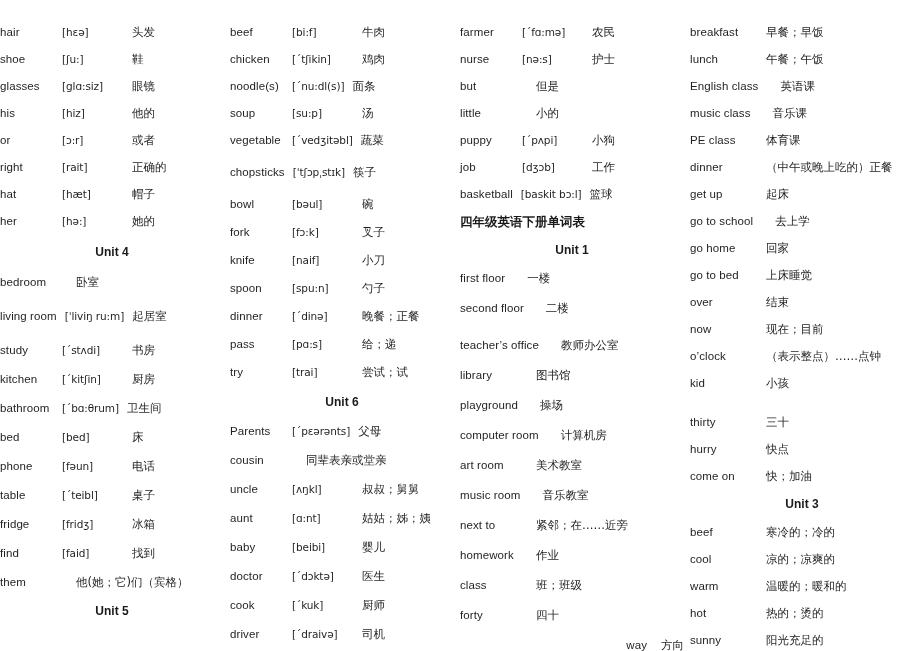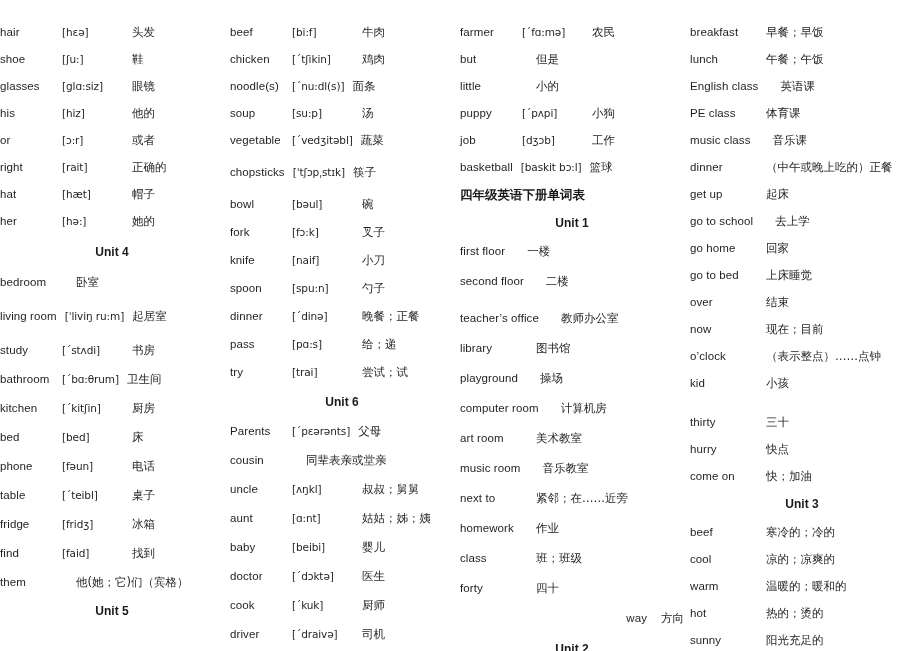--- a/index.html
+++ b/index.html
@@ -91,22 +91,22 @@
       <div class="entry" style="margin-bottom: 12px;"><span class="word" style="min-width: 62px; margin-right: 0px;">glasses</span><span class="phon" style="min-width: 70px; margin-right: 0px;">[glɑ:siz]</span><span class="mean">眼镜</span></div>
       <div class="entry" style="margin-bottom: 12px;"><span class="word" style="min-width: 62px; margin-right: 0px;">his</span><span class="phon" style="min-width: 70px; margin-right: 0px;">[hiz]</span><span class="mean">他的</span></div>
       <div class="entry" style="margin-bottom: 12px;"><span class="word" style="min-width: 62px; margin-right: 0px;">or</span><span class="phon" style="min-width: 70px; margin-right: 0px;">[ɔ:r]</span><span class="mean">或者</span></div>
       <div class="entry" style="margin-bottom: 12px;"><span class="word" style="min-width: 62px; margin-right: 0px;">right</span><span class="phon" style="min-width: 70px; margin-right: 0px;">[rait]</span><span class="mean">正确的</span></div>
       <div class="entry" style="margin-bottom: 12px;"><span class="word" style="min-width: 62px; margin-right: 0px;">hat</span><span class="phon" style="min-width: 70px; margin-right: 0px;">[hæt]</span><span class="mean">帽子</span></div>
       <div class="entry" style="margin-bottom: 16px;"><span class="word" style="min-width: 62px; margin-right: 0px;">her</span><span class="phon" style="min-width: 70px; margin-right: 0px;">[hə:]</span><span class="mean">她的</span></div>
       <div class="unit" style="margin-bottom: 15px;">Unit 4</div>
       <div class="entry" style="margin-bottom: 19px;"><span class="word" style="min-width: 62px; margin-right: 0px;">bedroom</span><span class="phon" style="min-width: 0px; margin-right: 0px;"></span><span class="mean" style="margin-left: 14px;">卧室</span></div>
       <div class="entry" style="margin-bottom: 19px;"><span class="word" style="min-width: 0px; margin-right: 8px;">living room</span><span class="phon" style="min-width: 0px; margin-right: 8px;">[ˈliviŋ ru:m]</span><span class="mean">起居室</span></div>
       <div class="entry" style="margin-bottom: 14px;"><span class="word" style="min-width: 62px; margin-right: 0px;">study</span><span class="phon" style="min-width: 70px; margin-right: 0px;">[ˊstʌdi]</span><span class="mean">书房</span></div>
+      <div class="entry" style="margin-bottom: 14px;"><span class="word" style="min-width: 62px; margin-right: 0px;">kitchen</span><span class="phon" style="min-width: 70px; margin-right: 0px;">[ˊkitʃin]</span><span class="mean">厨房</span></div>
       <div class="entry" style="margin-bottom: 14px;"><span class="word" style="min-width: 62px; margin-right: 0px;">bathroom</span><span class="phon" style="min-width: 0px; margin-right: 8px;">[ˊbɑ:θrum]</span><span class="mean">卫生间</span></div>
-      <div class="entry" style="margin-bottom: 14px;"><span class="word" style="min-width: 62px; margin-right: 0px;">kitchen</span><span class="phon" style="min-width: 70px; margin-right: 0px;">[ˊkitʃin]</span><span class="mean">厨房</span></div>
       <div class="entry" style="margin-bottom: 14px;"><span class="word" style="min-width: 62px; margin-right: 0px;">bed</span><span class="phon" style="min-width: 70px; margin-right: 0px;">[bed]</span><span class="mean">床</span></div>
       <div class="entry" style="margin-bottom: 14px;"><span class="word" style="min-width: 62px; margin-right: 0px;">phone</span><span class="phon" style="min-width: 70px; margin-right: 0px;">[fəun]</span><span class="mean">电话</span></div>
       <div class="entry" style="margin-bottom: 14px;"><span class="word" style="min-width: 62px; margin-right: 0px;">table</span><span class="phon" style="min-width: 70px; margin-right: 0px;">[ˊteibl]</span><span class="mean">桌子</span></div>
       <div class="entry" style="margin-bottom: 14px;"><span class="word" style="min-width: 62px; margin-right: 0px;">fridge</span><span class="phon" style="min-width: 70px; margin-right: 0px;">[fridʒ]</span><span class="mean">冰箱</span></div>
       <div class="entry" style="margin-bottom: 14px;"><span class="word" style="min-width: 62px; margin-right: 0px;">find</span><span class="phon" style="min-width: 70px; margin-right: 0px;">[faid]</span><span class="mean">找到</span></div>
       <div class="entry" style="margin-bottom: 14px;"><span class="word" style="min-width: 62px; margin-right: 0px;">them</span><span class="phon" style="min-width: 0px; margin-right: 0px;"></span><span class="mean" style="margin-left: 14px;">他(她；它)们（宾格）</span></div>
       <div class="unit">Unit 5</div>
     </div>
   <div class="col" id="col1">
       <div class="entry" style="margin-bottom: 12px;"><span class="word" style="min-width: 62px; margin-right: 0px;">beef</span><span class="phon" style="min-width: 70px; margin-right: 0px;">[bi:f]</span><span class="mean">牛肉</span></div>
@@ -127,20 +127,21 @@
       <div class="entry" style="margin-bottom: 14px;"><span class="word" style="min-width: 62px; margin-right: 0px;">cousin</span><span class="phon" style="min-width: 0px; margin-right: 0px;"></span><span class="mean" style="margin-left: 14px;">同辈表亲或堂亲</span></div>
       <div class="entry" style="margin-bottom: 14px;"><span class="word" style="min-width: 62px; margin-right: 0px;">uncle</span><span class="phon" style="min-width: 70px; margin-right: 0px;">[ʌŋkl]</span><span class="mean">叔叔；舅舅</span></div>
       <div class="entry" style="margin-bottom: 14px;"><span class="word" style="min-width: 62px; margin-right: 0px;">aunt</span><span class="phon" style="min-width: 70px; margin-right: 0px;">[ɑ:nt]</span><span class="mean">姑姑；姊；姨</span></div>
       <div class="entry" style="margin-bottom: 14px;"><span class="word" style="min-width: 62px; margin-right: 0px;">baby</span><span class="phon" style="min-width: 70px; margin-right: 0px;">[beibi]</span><span class="mean">婴儿</span></div>
       <div class="entry" style="margin-bottom: 14px;"><span class="word" style="min-width: 62px; margin-right: 0px;">doctor</span><span class="phon" style="min-width: 70px; margin-right: 0px;">[ˊdɔktə]</span><span class="mean">医生</span></div>
       <div class="entry" style="margin-bottom: 14px;"><span class="word" style="min-width: 62px; margin-right: 0px;">cook</span><span class="phon" style="min-width: 70px; margin-right: 0px;">[ˊkuk]</span><span class="mean">厨师</span></div>
       <div class="entry"><span class="word" style="min-width: 62px; margin-right: 0px;">driver</span><span class="phon" style="min-width: 70px; margin-right: 0px;">[ˊdraivə]</span><span class="mean">司机</span></div>
     </div>
   <div class="col" id="col2">
       <div class="entry" style="margin-bottom: 12px;"><span class="word" style="min-width: 62px; margin-right: 0px;">farmer</span><span class="phon" style="min-width: 70px; margin-right: 0px;">[ˊfɑ:mə]</span><span class="mean">农民</span></div>
+      <div class="entry" style="margin-bottom: 12px;"><span class="word" style="min-width: 62px; margin-right: 0px;">nurse</span><span class="phon" style="min-width: 70px; margin-right: 0px;">[nə:s]</span><span class="mean">护士</span></div>
       <div class="entry" style="margin-bottom: 12px;"><span class="word" style="min-width: 62px; margin-right: 0px;">but</span><span class="phon" style="min-width: 0px; margin-right: 0px;"></span><span class="mean" style="margin-left: 14px;">但是</span></div>
       <div class="entry" style="margin-bottom: 12px;"><span class="word" style="min-width: 62px; margin-right: 0px;">little</span><span class="phon" style="min-width: 0px; margin-right: 0px;"></span><span class="mean" style="margin-left: 14px;">小的</span></div>
       <div class="entry" style="margin-bottom: 12px;"><span class="word" style="min-width: 62px; margin-right: 0px;">puppy</span><span class="phon" style="min-width: 70px; margin-right: 0px;">[ˊpʌpi]</span><span class="mean">小狗</span></div>
       <div class="entry" style="margin-bottom: 12px;"><span class="word" style="min-width: 62px; margin-right: 0px;">job</span><span class="phon" style="min-width: 70px; margin-right: 0px;">[dʒɔb]</span><span class="mean">工作</span></div>
       <div class="entry" style="margin-bottom: 12px;"><span class="word" style="min-width: 0px; margin-right: 8px;">basketball</span><span class="phon" style="min-width: 0px; margin-right: 8px;">[baskit bɔ:l]</span><span class="mean">篮球</span></div>
       <div class="booktitle" style="margin-bottom: 14px;">四年级英语下册单词表</div>
       <div class="unit" style="margin-bottom: 13px;">Unit 1</div>
       <div class="entry" style="margin-bottom: 15px;"><span class="word" style="min-width: 0px; margin-right: 8px;">first floor</span><span class="phon" style="min-width: 0px; margin-right: 0px;"></span><span class="mean" style="margin-left: 14px;">一楼</span></div>
       <div class="entry" style="margin-bottom: 15px;"><span class="word" style="min-width: 0px; margin-right: 8px;">second floor</span><span class="phon" style="min-width: 0px; margin-right: 0px;"></span><span class="mean" style="margin-left: 14px;">二楼</span></div>
       <div class="entry" style="margin-bottom: 15px;"><span class="word" style="min-width: 0px; margin-right: 8px;">teacher’s office</span><span class="phon" style="min-width: 0px; margin-right: 0px;"></span><span class="mean" style="margin-left: 14px; margin-top: 7px;">教师办公室</span></div>
@@ -153,22 +154,22 @@
       <div class="entry" style="margin-bottom: 15px;"><span class="word" style="min-width: 62px; margin-right: 0px;">homework</span><span class="phon" style="min-width: 0px; margin-right: 0px;"></span><span class="mean" style="margin-left: 14px;">作业</span></div>
       <div class="entry" style="margin-bottom: 15px;"><span class="word" style="min-width: 62px; margin-right: 0px;">class</span><span class="phon" style="min-width: 0px; margin-right: 0px;"></span><span class="mean" style="margin-left: 14px;">班；班级</span></div>
       <div class="entry" style="margin-bottom: 15px;"><span class="word" style="min-width: 62px; margin-right: 0px;">forty</span><span class="phon" style="min-width: 0px; margin-right: 0px;"></span><span class="mean" style="margin-left: 14px;">四十</span></div>
       <div class="entry" style="margin-bottom: 16px; text-align: right;"><span class="word" style="min-width: 62px; margin-right: 0px;">way</span><span class="phon" style="min-width: 0px; margin-right: 0px;"></span><span class="mean" style="margin-left: 14px;">方向</span></div>
       <div class="unit">Unit 2</div>
     </div>
   <div class="col" id="col3">
       <div class="entry" style="margin-bottom: 12px;"><span class="word" style="min-width: 62px; margin-right: 0px;">breakfast</span><span class="phon" style="min-width: 0px; margin-right: 0px;"></span><span class="mean" style="margin-left: 14px;">早餐；早饭</span></div>
       <div class="entry" style="margin-bottom: 12px;"><span class="word" style="min-width: 62px; margin-right: 0px;">lunch</span><span class="phon" style="min-width: 0px; margin-right: 0px;"></span><span class="mean" style="margin-left: 14px;">午餐；午饭</span></div>
       <div class="entry" style="margin-bottom: 12px;"><span class="word" style="min-width: 0px; margin-right: 8px;">English class</span><span class="phon" style="min-width: 0px; margin-right: 0px;"></span><span class="mean" style="margin-left: 14px;">英语课</span></div>
+      <div class="entry" style="margin-bottom: 12px;"><span class="word" style="min-width: 0px; margin-right: 8px;">music class</span><span class="phon" style="min-width: 0px; margin-right: 0px;"></span><span class="mean" style="margin-left: 14px;">音乐课</span></div>
       <div class="entry" style="margin-bottom: 12px;"><span class="word" style="min-width: 62px; margin-right: 0px;">PE class</span><span class="phon" style="min-width: 0px; margin-right: 0px;"></span><span class="mean" style="margin-left: 14px;">体育课</span></div>
-      <div class="entry" style="margin-bottom: 12px;"><span class="word" style="min-width: 0px; margin-right: 8px;">music class</span><span class="phon" style="min-width: 0px; margin-right: 0px;"></span><span class="mean" style="margin-left: 14px;">音乐课</span></div>
       <div class="entry" style="margin-bottom: 12px;"><span class="word" style="min-width: 62px; margin-right: 0px;">dinner</span><span class="phon" style="min-width: 0px; margin-right: 0px;"></span><span class="mean" style="margin-left: 14px;">（中午或晚上吃的）正餐</span></div>
       <div class="entry" style="margin-bottom: 12px;"><span class="word" style="min-width: 62px; margin-right: 0px;">get up</span><span class="phon" style="min-width: 0px; margin-right: 0px;"></span><span class="mean" style="margin-left: 14px;">起床</span></div>
       <div class="entry" style="margin-bottom: 12px;"><span class="word" style="min-width: 0px; margin-right: 8px;">go to school</span><span class="phon" style="min-width: 0px; margin-right: 0px;"></span><span class="mean" style="margin-left: 14px;">去上学</span></div>
       <div class="entry" style="margin-bottom: 12px;"><span class="word" style="min-width: 62px; margin-right: 0px;">go home</span><span class="phon" style="min-width: 0px; margin-right: 0px;"></span><span class="mean" style="margin-left: 14px;">回家</span></div>
       <div class="entry" style="margin-bottom: 12px;"><span class="word" style="min-width: 62px; margin-right: 0px;">go to bed</span><span class="phon" style="min-width: 0px; margin-right: 0px;"></span><span class="mean" style="margin-left: 14px;">上床睡觉</span></div>
       <div class="entry" style="margin-bottom: 12px;"><span class="word" style="min-width: 62px; margin-right: 0px;">over</span><span class="phon" style="min-width: 0px; margin-right: 0px;"></span><span class="mean" style="margin-left: 14px;">结束</span></div>
       <div class="entry" style="margin-bottom: 12px;"><span class="word" style="min-width: 62px; margin-right: 0px;">now</span><span class="phon" style="min-width: 0px; margin-right: 0px;"></span><span class="mean" style="margin-left: 14px;">现在；目前</span></div>
       <div class="entry" style="margin-bottom: 12px;"><span class="word" style="min-width: 62px; margin-right: 0px;">o’clock</span><span class="phon" style="min-width: 0px; margin-right: 0px;"></span><span class="mean" style="margin-left: 14px;">（表示整点）……点钟</span></div>
       <div class="entry" style="margin-bottom: 12px;"><span class="word" style="min-width: 62px; margin-right: 0px;">kid</span><span class="phon" style="min-width: 0px; margin-right: 0px;"></span><span class="mean" style="margin-left: 14px;">小孩</span></div>
       <div class="entry" style="margin-bottom: 12px; margin-top: 24px;"><span class="word" style="min-width: 62px; margin-right: 0px;">thirty</span><span class="phon" style="min-width: 0px; margin-right: 0px;"></span><span class="mean" style="margin-left: 14px;">三十</span></div>

